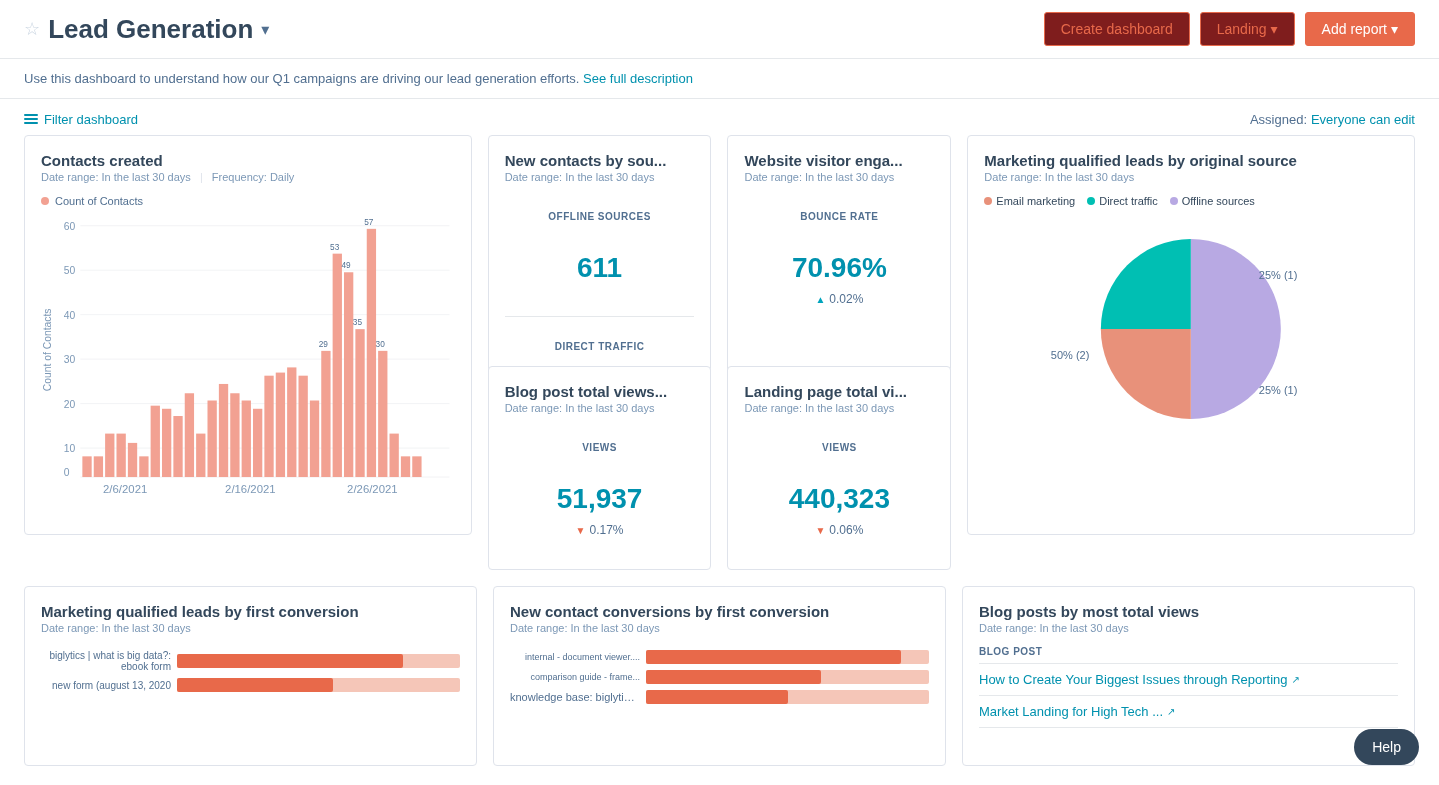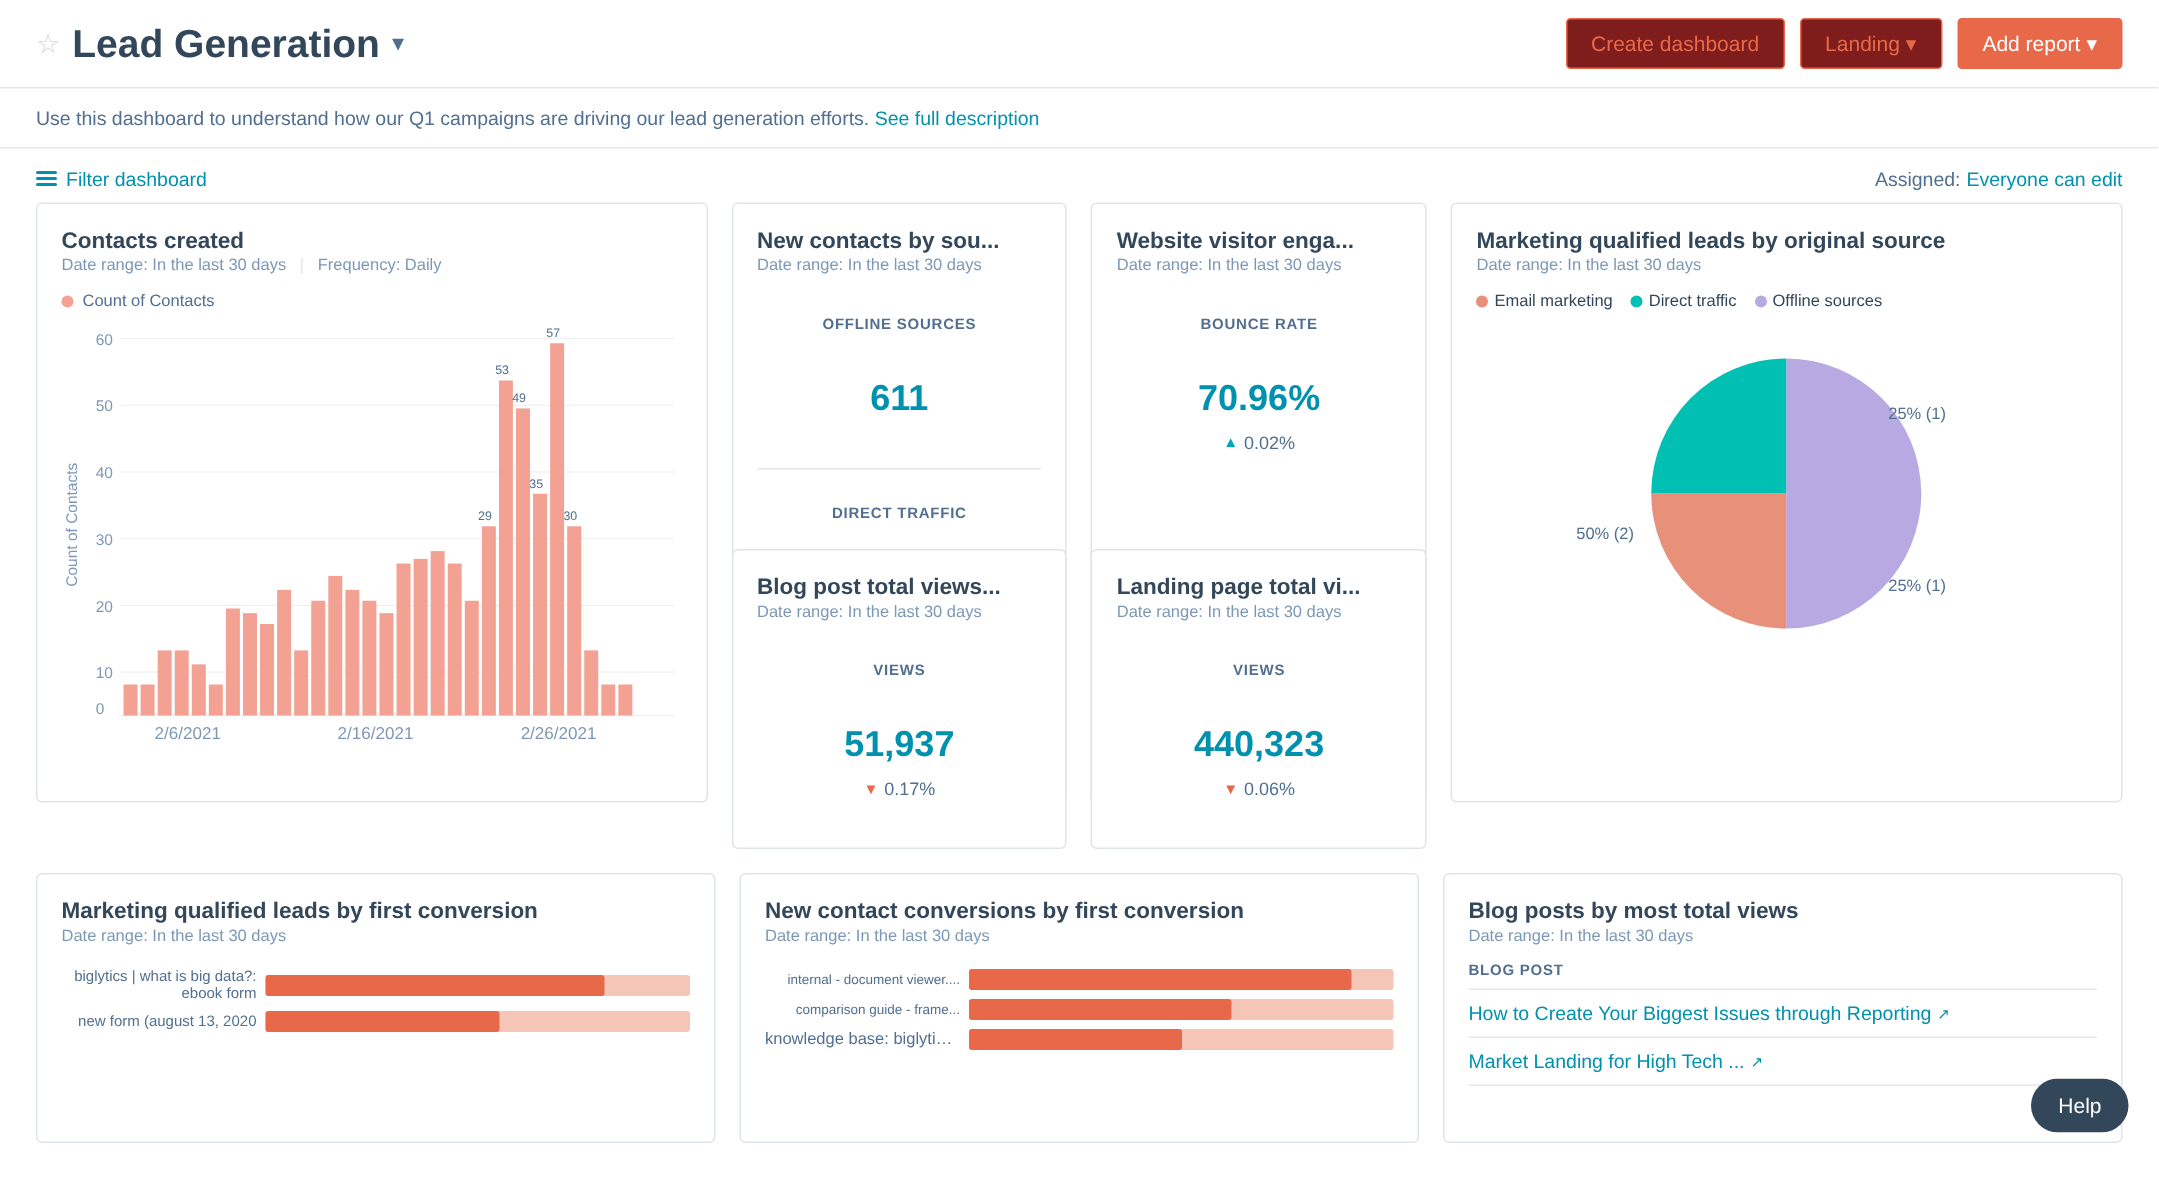--- a/index.html
+++ b/index.html
@@ -28,21 +28,21 @@
     .dashboard { padding: 0 24px 24px; }
     .grid-row { display: grid; gap: 16px; margin-bottom: 16px; }
 
     .card { border: 1px solid #dfe3eb; border-radius: 4px; padding: 16px; background: #fff; overflow: hidden; }
     .card-title { font-size: 15px; font-weight: 600; color: #33475b; margin-bottom: 2px; white-space: nowrap; overflow: hidden; text-overflow: ellipsis; }
     .card-subtitle { font-size: 11px; color: #7c98b6; margin-bottom: 12px; }
 
     
     .stat-section { padding: 16px 0; }
     .stat-label { font-size: 10px; font-weight: 600; color: #516f90; text-transform: uppercase; letter-spacing: 0.5px; text-align: center; margin-bottom: 8px; }
-    .stat-value { font-size: 24px; font-weight: 600; color: #0091ae; text-align: center; margin-bottom: 8px; margin-top: 30px; }
+    .stat-value { font-size: 28px; font-weight: 600; color: #0091ae; text-align: center; margin-bottom: 8px; margin-top: 30px; }
     .stat-change { font-size: 12px; color: #516f90; text-align: center; display: flex; align-items: center; justify-content: center; gap: 4px; }
     .arrow-up { color: #00a4bd; font-size: 10px; }
     .arrow-down { color: #e8694a; font-size: 10px; }
     .stat-divider { border: none; border-top: 1px solid #e5e8eb; margin: 8px 0; }
     .chart-legend { display: flex; align-items: center; gap: 6px; font-size: 11px; color: #516f90; margin-bottom: 8px; }
     .legend-dot { width: 8px; height: 8px; border-radius: 50%; background: #f2a192; display: inline-block; }
 
     
     .chart-svg { width: 100%; height: 280px; }
     .pie-legend { display: flex; gap: 12px; flex-wrap: wrap; margin-bottom: 12px; font-size: 11px; }
@@ -53,21 +53,21 @@
     .bottom-card { min-height: 180px; }
     .horizontal-bar-row { display: flex; align-items: center; margin-bottom: 6px; gap: 6px; }
     .hbar-label { font-size: 10px; color: #516f90; text-align: right; width: 120px; flex-shrink: 0; overflow: hidden; text-overflow: ellipsis; white-space: nowrap; }
     .hbar-track { flex: 1; height: 14px; background: #f5c6b8; border-radius: 2px; }
     .hbar-fill { height: 100%; background: #e8694a; border-radius: 2px; }
     .blog-header { font-size: 10px; font-weight: 600; color: #516f90; text-transform: uppercase; letter-spacing: 0.5px; border-bottom: 1px solid #e5e8eb; padding-bottom: 6px; margin-bottom: 8px; }
     .blog-link { color: #0091ae; font-size: 13px; display: flex; align-items: center; gap: 4px; text-decoration: none; margin-bottom: 8px; border-bottom: 1px solid #e5e8eb; padding-bottom: 8px; }
     .ext-icon { font-size: 10px; }
 
     
-    .help-btn { position: fixed; bottom: 30px; right: 20px; background: #33475b; color: #fff; border-radius: 24px; padding: 10px 18px; font-size: 14px; cursor: pointer; z-index: 100; }
+    .help-btn { position: fixed; bottom: 20px; right: 20px; background: #33475b; color: #fff; border-radius: 24px; padding: 10px 18px; font-size: 14px; cursor: pointer; z-index: 100; }
 
     .x-axis-label { font-size: 11px; fill: #7c98b6; }
     .y-axis-label { font-size: 10px; fill: #7c98b6; }
     .axis-title { font-size: 10px; fill: #7c98b6; }
   </style>
 </head>
 <body>
 
 <div class="header">
   <div class="header-left">

